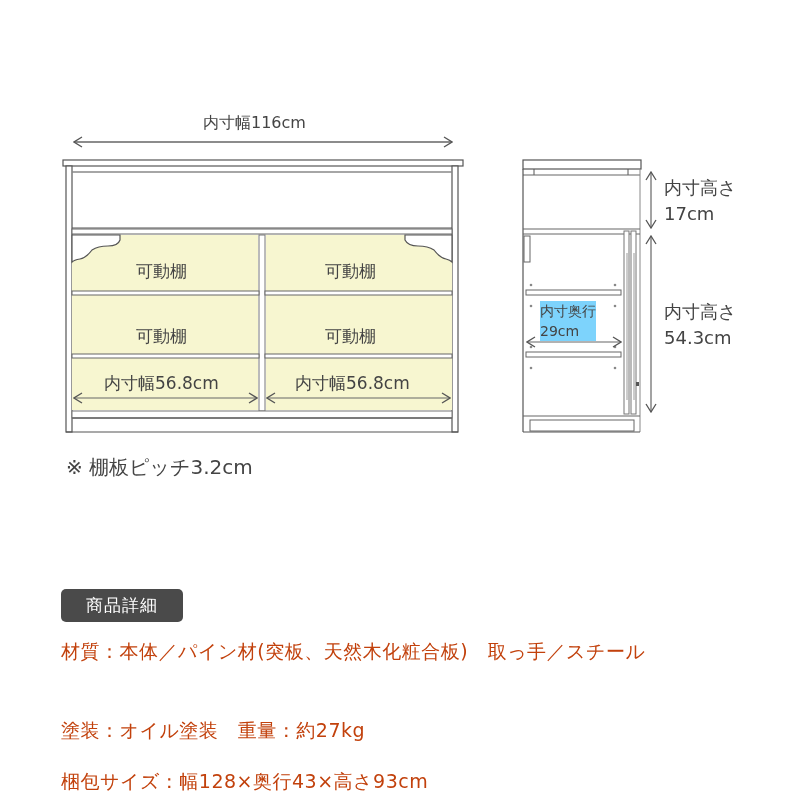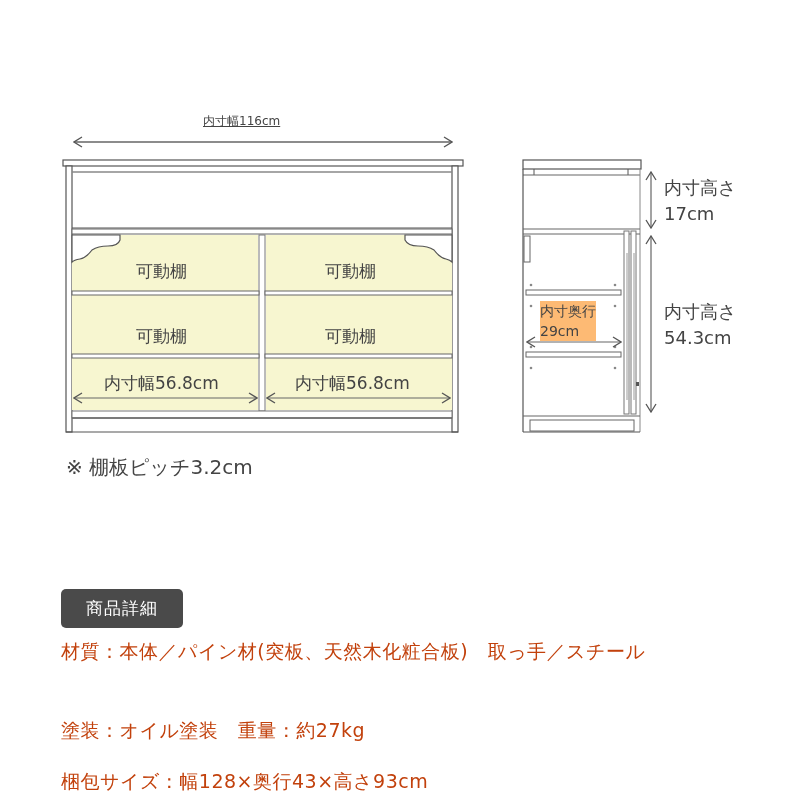--- a/index.html
+++ b/index.html
@@ -1,20 +1,20 @@
 <!DOCTYPE html>
 <html><head>
 <meta charset="utf-8">
 <style>
   html, body { margin:0; padding:0; background:#ffffff; }
   body { width:801px; height:801px; position:relative; overflow:hidden;
          font-family:"DejaVu Sans", "Liberation Sans", sans-serif; color:#444444; }
   .lbl { position:absolute; white-space:nowrap; color:#444444; }
   svg { position:absolute; left:0; top:0; }
-  .badge { position:absolute; left:61px; top:589px; width:122px; height:39px;
+  .badge { position:absolute; left:61px; top:589px; width:122px; height:33px;
            background:#4a4a4a; border-radius:5px; color:#ffffff; font-size:17px;
            display:flex; align-items:center; justify-content:center; letter-spacing:1px; }
   .spec { position:absolute; left:61px; font-size:19px; color:#c2410c; white-space:nowrap; letter-spacing:0.5px; }
 </style>
 </head>
 <body>
 
 <svg width="801" height="801" viewBox="0 0 801 801">
   <defs>
     <marker id="arrL" markerWidth="10" markerHeight="12" refX="1" refY="6" orient="auto" markerUnits="userSpaceOnUse">
@@ -92,37 +92,37 @@
   <line x1="527" y1="342" x2="621" y2="342" stroke="#666" stroke-width="1.2" marker-start="url(#arrL)" marker-end="url(#arrR)"></line>
 
   <line x1="523" y1="416" x2="640" y2="416" stroke="#666" stroke-width="1.2"></line>
   <rect x="530" y="420" width="104" height="11" fill="#fff" stroke="#666" stroke-width="1"></rect>
   <line x1="523" y1="432" x2="640" y2="432" stroke="#555" stroke-width="1.2"></line>
 
   <line x1="651" y1="172" x2="651" y2="228" stroke="#666" stroke-width="1.2" marker-start="url(#arrL)" marker-end="url(#arrR)"></line>
   <line x1="651" y1="236" x2="651" y2="412" stroke="#666" stroke-width="1.2" marker-start="url(#arrL)" marker-end="url(#arrR)"></line>
 </svg>
 
-<div class="lbl" style="left:203px; top:113px; font-size:12px;text-decoration:underline;">内寸幅116cm</div>
+<div class="lbl" style="left:203px; top:113px; font-size:16px;">内寸幅116cm</div>
 <div class="lbl" style="left:136px; top:260px; font-size:17px;">可動棚</div>
 <div class="lbl" style="left:325px; top:260px; font-size:17px;">可動棚</div>
 <div class="lbl" style="left:136px; top:325px; font-size:17px;">可動棚</div>
 <div class="lbl" style="left:325px; top:325px; font-size:17px;">可動棚</div>
 <div class="lbl" style="left:104px; top:372px; font-size:17px;">内寸幅56.8cm</div>
 <div class="lbl" style="left:295px; top:372px; font-size:17px;">内寸幅56.8cm</div>
 
 <div class="lbl" style="left:664px; top:175px; font-size:18px; line-height:26px;">
   <div>内寸高さ</div>
   <div>17cm</div>
 </div>
 <div class="lbl" style="left:664px; top:299px; font-size:18px; line-height:26px;">
   <div>内寸高さ</div>
   <div>54.3cm</div>
 </div>
-<div class="lbl" style="left:540px; top:301px; font-size:14px; line-height:20px; background:#fdba74;">
+<div class="lbl" style="left:540px; top:301px; font-size:14px; line-height:20px; background:#7dd3fc;">
   <div>内寸奥行</div>
   <div>29cm</div>
 </div>
 
 <div class="lbl" style="left:66px; top:454px; font-size:20px;">※ 棚板ピッチ3.2cm</div>
 
 <div class="badge">商品詳細</div>
 <div class="spec" style="top:639px;">材質：本体／パイン材(突板、天然木化粧合板)　取っ手／スチール</div>
 <div class="spec" style="top:678px;margin-top:40px;">塗装：オイル塗装　重量：約27kg</div>
 <div class="spec" style="top:740px;margin-top:29px;">梱包サイズ：幅128×奥行43×高さ93cm</div>

